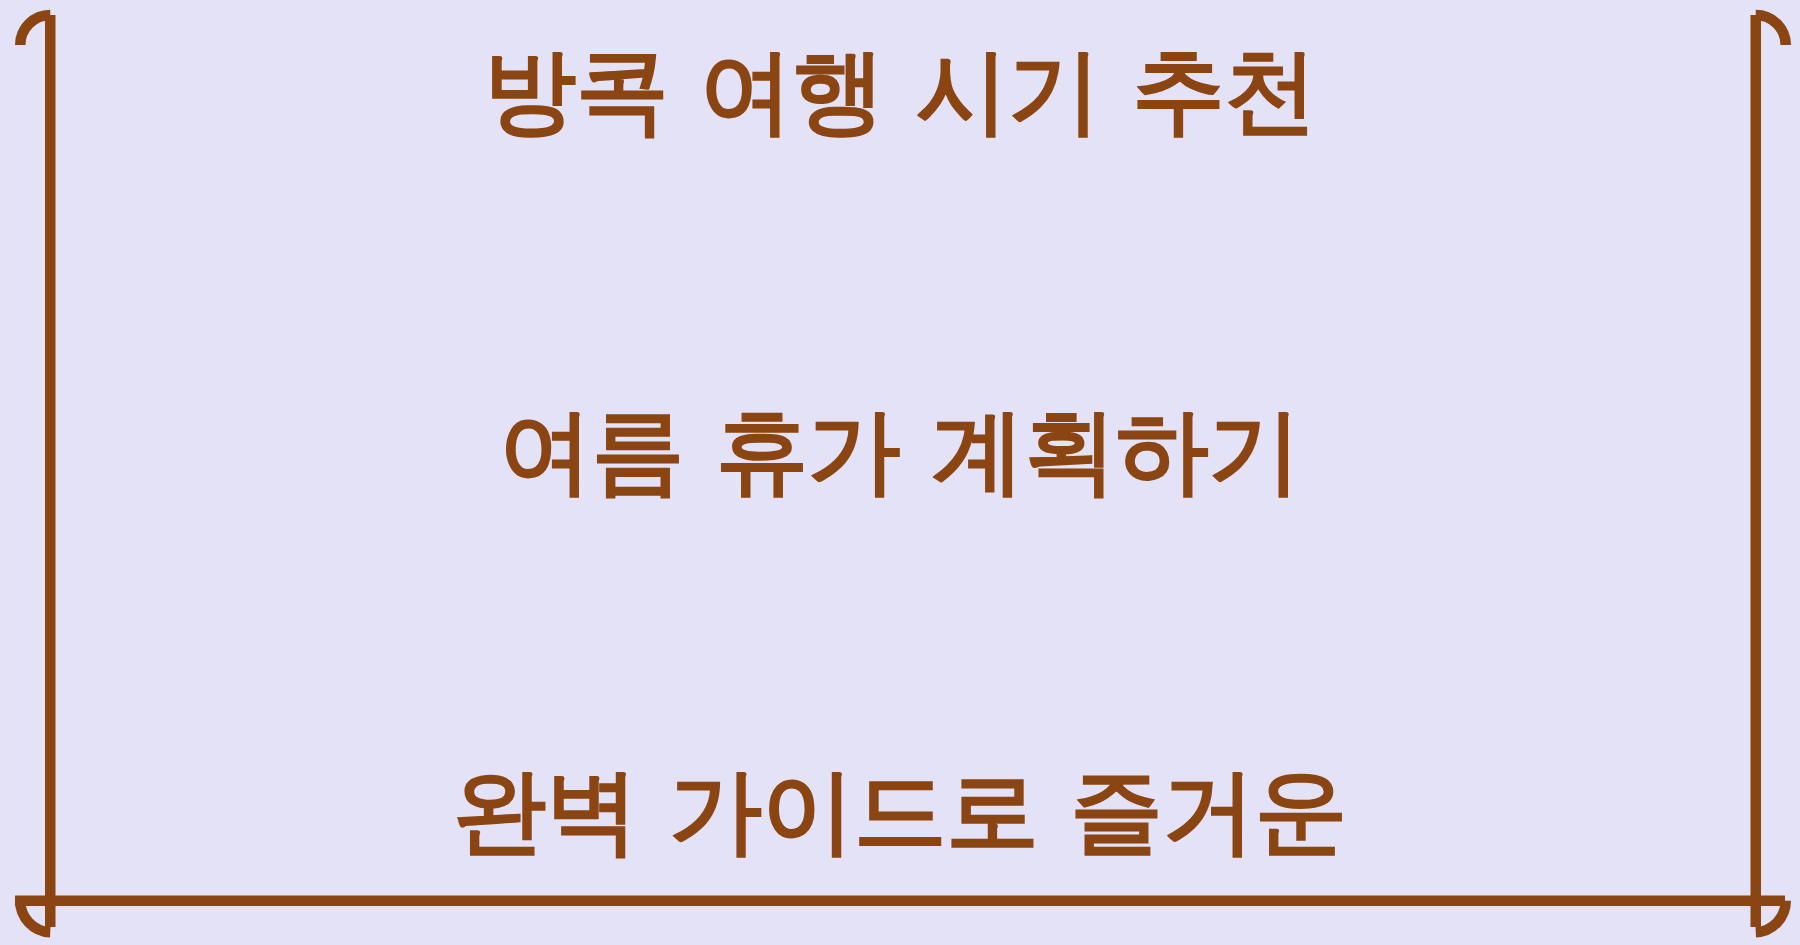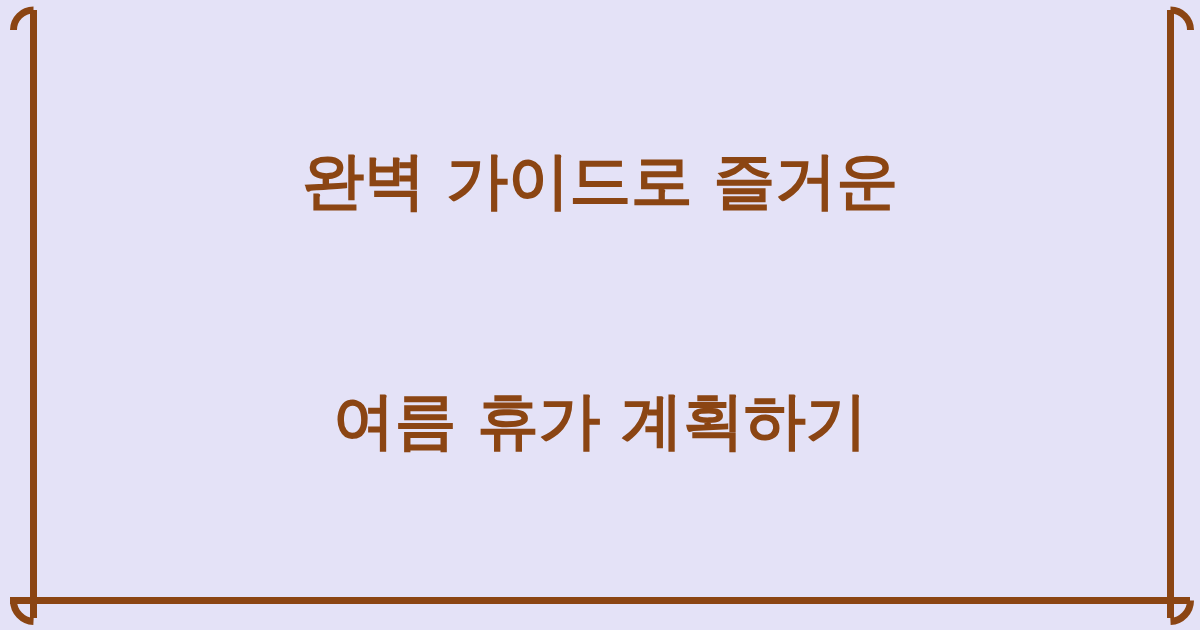--- a/index.html
+++ b/index.html
@@ -78,18 +78,19 @@
 
     <path d="M 1170.5 10 A 20 20 0 0 1 1190.5 30" fill="none" stroke="#8b4513" stroke-width="7" stroke-linecap="butt"></path>
 
     <path d="M 13.5 600.5 A 21 21 0 0 0 33.5 621.5" fill="none" stroke="#8b4513" stroke-width="7" stroke-linecap="butt"></path>
 
     <path d="M 1190.5 600.5 A 21 21 0 0 1 1170.5 621.5" fill="none" stroke="#8b4513" stroke-width="7" stroke-linecap="butt"></path>
   </svg>
 
   <div class="title-wrap">
     <h1 class="title">
+      <span class="title-line">방콕 여행 시기 추천</span>
+      <span class="title-line">여름 휴가 계획하기</span>
       <span class="title-line">완벽 가이드로 즐거운</span>
-      <span class="title-line">여름 휴가 계획하기</span>
     </h1>
   </div>
 
 </div>
 
 </body></html>

